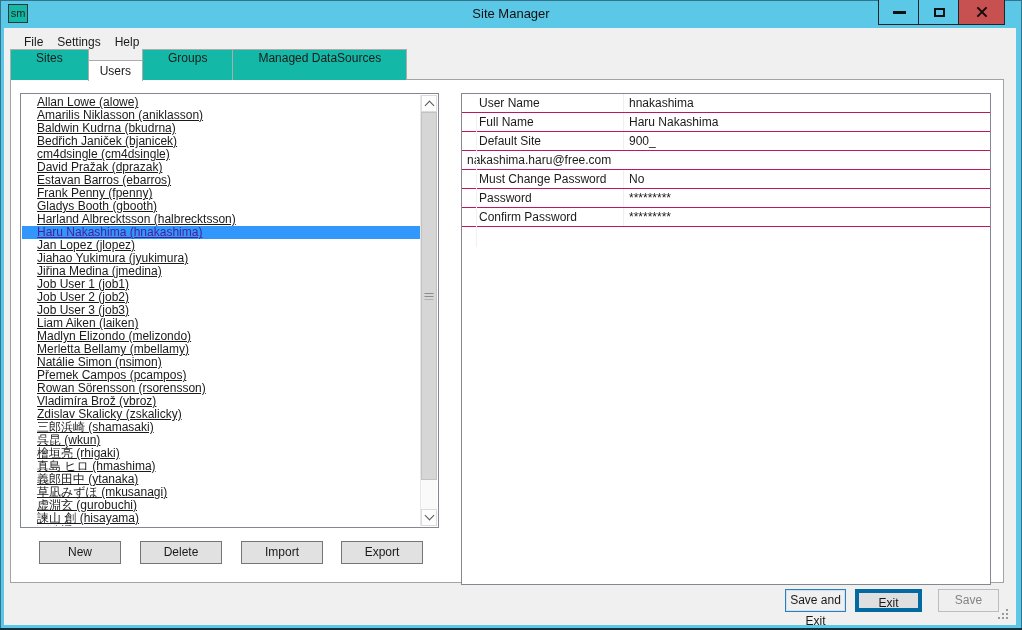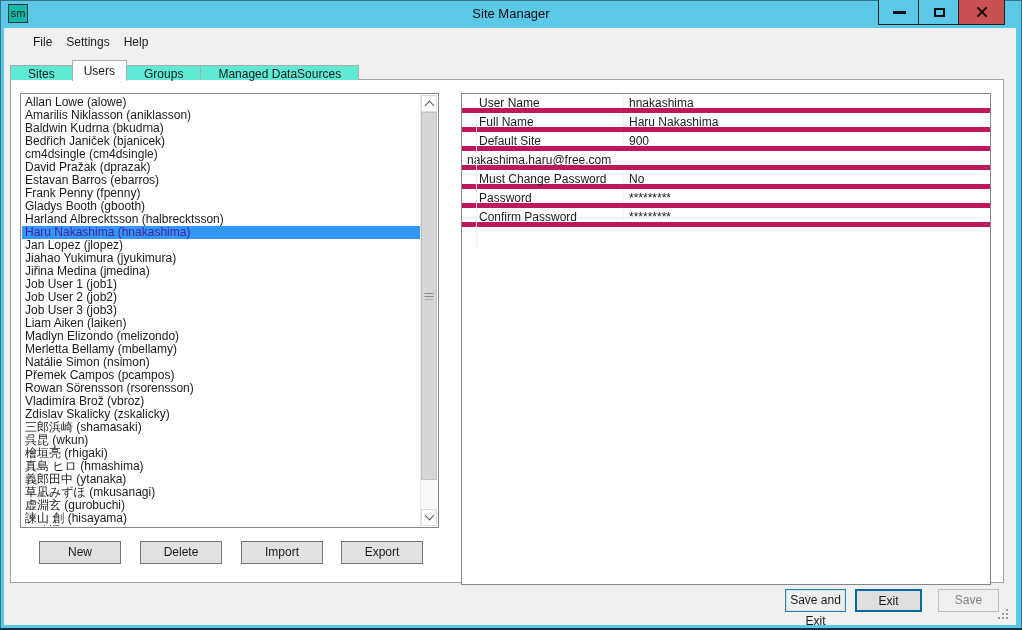--- a/index.html
+++ b/index.html
@@ -28,77 +28,77 @@
   .win-btn.close{ background:#C75050; }
   .glyph-min{ position:absolute; left:50%; top:50%; width:13px; height:3px; margin:-1px 0 0 -6px; background:#101010; }
   .glyph-max{ position:absolute; left:50%; top:50%; width:11px; height:9px; margin:-4px 0 0 -5px; border:2px solid #101010; }
   .glyph-close-a,.glyph-close-b{ position:absolute; left:50%; top:50%; width:13px; height:2px; background:#140c0c; }
   .glyph-close-a{ transform:translate(-50%,-50%) rotate(45deg); }
   .glyph-close-b{ transform:translate(-50%,-50%) rotate(-45deg); }
 
   
   .client{ position:absolute; top:28px; left:4px; right:6px; bottom:5px; background:#F0F0F0; }
 
-  .menubar{ position:absolute; top:0; left:0; right:0; height:27px; display:flex; align-items:center; padding-left:22px; }
+  .menubar{ position:absolute; top:0; left:0; right:0; height:27px; display:flex; align-items:center; padding-left:13px; }
   .menu-item{ padding:3px 7px; }
 
   .tabstrip{ position:absolute; left:6px; top:31px; height:21px; display:flex; align-items:flex-end; z-index:3; }
   .tab{
-    height:15px; line-height:17px; padding:0 17px;
-    background:#5eead4; border:1px solid #ACACAC; border-bottom:none;
+    height:31px; line-height:17px; padding:0 25px;
+    background:#14b8a6; border:1px solid #ACACAC; border-bottom:none;
     margin-right:-1px; white-space:nowrap;
   }
   .tab.active{
     height:21px; line-height:20px; padding:0 11px;
     background:#fff; position:relative; z-index:4; margin-bottom:-1px;
   }
 
   .tabpage{ position:absolute; left:6px; top:51px; width:994px; height:504px; background:#fff; border:1px solid #A3A3A3; }
 
   
   .listbox{ position:absolute; left:9px; top:13px; width:419px; height:435px; background:#fff; border:1px solid #828790; }
   .list-items{ position:absolute; top:1px; left:1px; right:18px; bottom:1px; overflow:hidden; padding-top:1px; }
-  .list-item{ height:13px; line-height:13px; padding-left:3px; white-space:nowrap; overflow:hidden; }
+  .list-item{ height:13px; line-height:13px; padding-left:15px; white-space:nowrap; overflow:hidden;text-decoration:underline; }
   .list-item.selected{ background:#3297FD; color:#4c1d95; }
 
   .scrollbar{ position:absolute; top:1px; right:1px; bottom:1px; width:17px; background:#FAFAFA; border-left:1px solid #E8E8E8; }
   .sb-btn{ position:absolute; left:0; width:16px; height:17px; background:#FDFDFD; border:1px solid #DBDBDB; }
   .sb-btn.up{ top:0; } .sb-btn.down{ bottom:0; }
   .chev{ position:absolute; left:4px; width:7px; height:7px; }
   .chev.up{ top:6px; border-left:1px solid #555; border-top:1px solid #555; transform:rotate(45deg); }
   .chev.down{ top:2px; border-right:1px solid #555; border-bottom:1px solid #555; transform:rotate(45deg); }
   .sb-thumb{ position:absolute; top:17px; left:0; width:16px; height:368px; background:#D6D6D6; border:1px solid #C2C2C2; }
   .sb-grip{ position:absolute; left:50%; top:50%; width:9px; height:7px; transform:translate(-50%,-50%);
             background:repeating-linear-gradient(to bottom,#8C8C8C 0 1px,transparent 1px 3px); }
 
   
   .propgrid{ position:absolute; left:450px; top:13px; width:530px; height:492px; background:#fff; border:1px solid #828790; }
   .pg-header{ position:relative; height:19px; background:#F0F0F0; border-bottom:1px solid #DCDCDC; }
   .pg-collapse{ position:absolute; left:5px; top:4px; width:10px; height:10px; background:#fff; border:1px solid #8A8A8A; }
   .pg-collapse::after{ content:""; position:absolute; left:2px; right:2px; top:4px; height:1px; background:#000; }
   .pg-title{ margin-left:23px; line-height:18px; font-weight:bold; }
   .pg-gutter{ position:absolute; left:14px; top:20px; width:1px; height:133px; background:#F0F0F0; }
-  .pg-row{ display:flex; height:19px; border-bottom:5px solid #be185d; }
+  .pg-row{ display:flex; height:19px; border-bottom:1px solid #be185d; }
   .pg-label{ width:162px; padding-left:17px; line-height:18px; border-right:1px solid #F0F0F0; color:#1b1b1b; }
   .pg-value{ flex:1; padding-left:5px; line-height:18px; white-space:nowrap; overflow:hidden; }
 
   
   .action-btn{
     position:absolute; top:461px; width:82px; height:23px;
     background:#E1E1E1; border:1px solid #757575;
     text-align:center; line-height:21px; cursor:default;
   }
   .action-btn:nth-child(1){ left:28px; }
   .action-btn:nth-child(2){ left:129px; }
   .action-btn:nth-child(3){ left:230px; }
   .action-btn:nth-child(4){ left:330px; }
 
   .footer-btns{ position:absolute; top:561px; right:17px; display:flex; }
   .footer-btn{
-    height:23px; background:#DFDFDF; border:2px solid #0369a1;
+    height:23px; background:#DFDFDF; border:4px solid #0369a1;
     text-align:center; line-height:21px; cursor:default;
   }
   .footer-btn:nth-child(1){ width:61px; margin-right:9px; }
   .footer-btn:nth-child(2){ width:67px; margin-right:16px; }
   .footer-btn:nth-child(3){ width:61px; }
   .footer-btn.focused{ background:#F0F0F0; border:1px solid #2D7EBB; box-shadow: inset 0 0 0 1px #CDE2F2; }
   .footer-btn.disabled{ background:#EFEFEF; border:1px solid #BDBDBD; color:#838383; }
 
   .resize-grip{ position:absolute; right:7px; bottom:5px; width:12px; height:12px; }
   .resize-grip::after{

